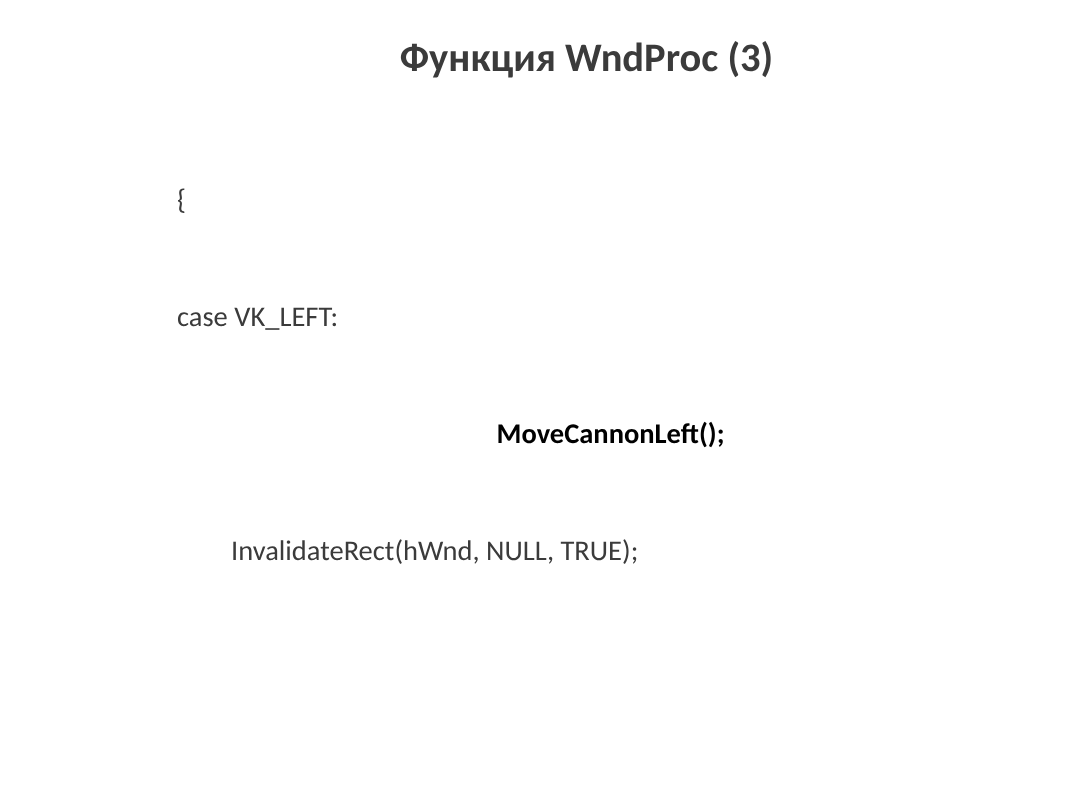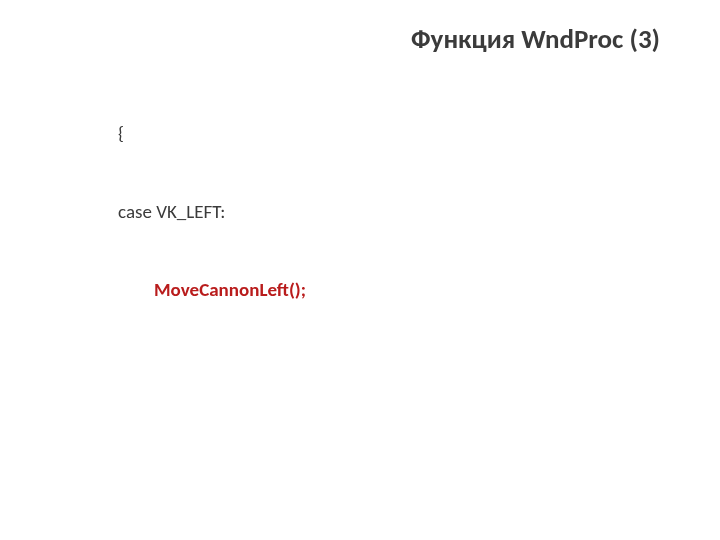--- a/index.html
+++ b/index.html
@@ -10,43 +10,44 @@
       font-family: Calibri, Arial, sans-serif;
       overflow: hidden;
     }
     .slide {
       padding: 22px 60px 20px 82px;
     }
     .title {
       font-size: 27px;
       font-weight: bold;
       color: #3b3b3b;
-      text-align: right;
+      text-align: center;
       margin-bottom: 14px;
       margin-left: 40px;
     }
     .code {
       font-size: 19px;
       color: #3b3b3b;
       line-height: 1.37;
       white-space: pre;
     }
     .indent1 { padding-left: 36px; }
     .indent2 { padding-left: 72px; }
-    .red { color: #b91c1c; font-weight: bold; }
+    .red { color: #000000; font-weight: bold; text-align: center; }
   </style>
 </head>
 <body>
 
 <div class="slide">
   <div class="title">Функция WndProc (3)</div>
   <div class="code">
     <div class="indent1">{</div>
     <div class="indent1">case VK_LEFT:</div>
     <div class="indent2 red">MoveCannonLeft();</div>
+    <div class="indent2">InvalidateRect(hWnd, NULL, TRUE);</div>
     
     
     
     
     
     
     
     
     
     

